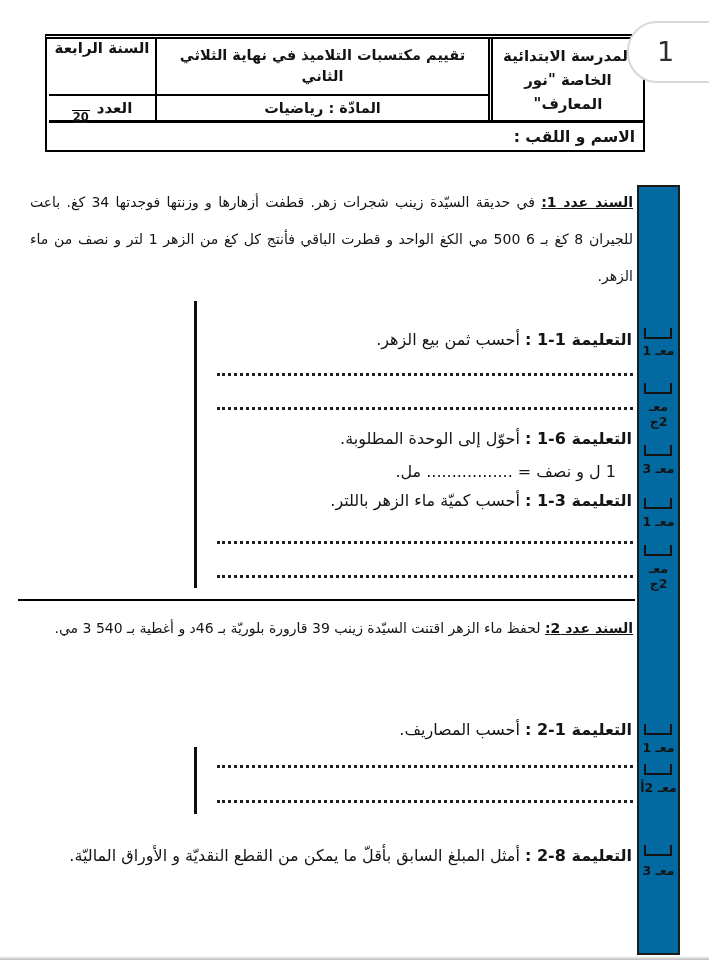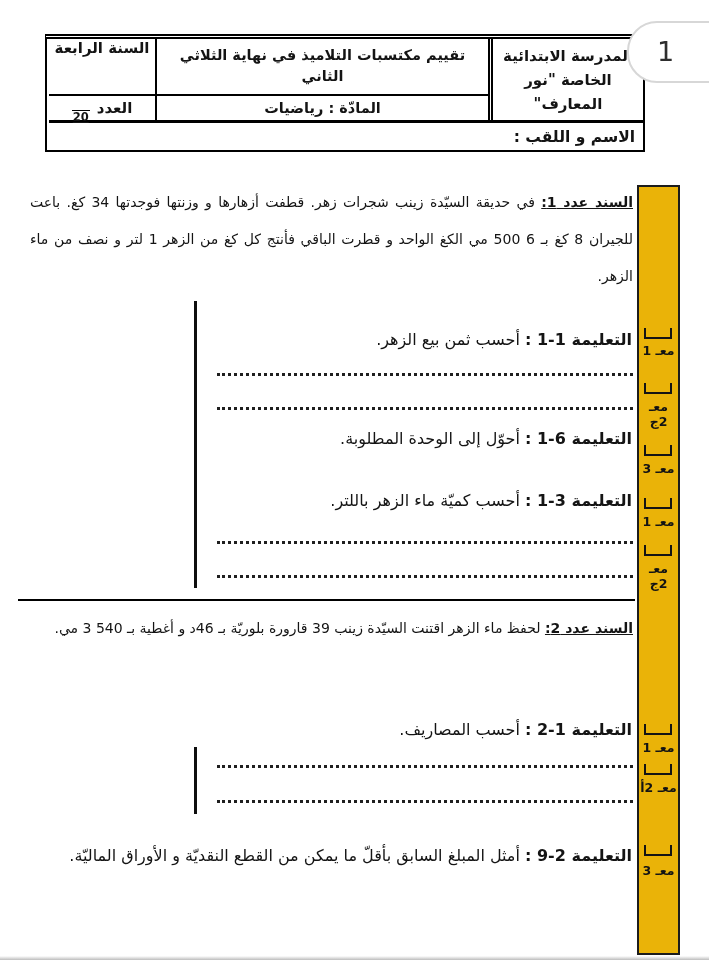--- a/index.html
+++ b/index.html
@@ -28,21 +28,21 @@
   .scorec{grid-column:3;grid-row:2;border-right:2px solid #000;display:flex;align-items:center;
           justify-content:center;font-weight:bold;font-size:15px;gap:7px;}
   .frac{display:inline-flex;flex-direction:column;align-items:center;transform:translateY(7px);}
   .frac-top{width:18px;height:3px;border-bottom:1.5px solid #000;}
   .frac-bot{font-size:11.5px;font-weight:bold;line-height:13px;text-decoration:underline;}
   .namec{grid-column:1/4;grid-row:3;border-top:3px solid #000;display:flex;align-items:center;
           padding:0 8px;font-weight:bold;font-size:15.5px;}
 
   
   .marks{position:absolute;left:637px;top:185px;width:43px;height:770px;box-sizing:border-box;
-         border:2px solid #1c1c1c;background:#eab308;}
+         border:2px solid #1c1c1c;background:#0369a1;}
   .mark-bracket{position:absolute;left:5px;width:28px;height:11px;box-sizing:border-box;
          border-left:2px solid #141414;border-right:2px solid #141414;border-bottom:2px solid #141414;}
   .mark-label{position:absolute;left:0;width:100%;text-align:center;font-size:12.5px;
          font-weight:bold;line-height:15px;}
 
   
   .stmt{position:absolute;left:30px;width:603px;margin:0;font-size:14px;line-height:37px;
         text-align:justify;}
   .stmt-label{font-weight:bold;text-decoration:underline;}
   .instr{position:absolute;right:77px;margin:0;font-size:16px;white-space:nowrap;}
@@ -100,20 +100,21 @@
     <span class="instr-label">التعليمة 1-1 :</span>
     <span>أحسب ثمن بيع الزهر.</span>
   </p>
   <div class="answer-line" style="top:363px;"></div>
   <div class="answer-line" style="top:397px;"></div>
 
   <p class="instr" style="top:429px;">
     <span class="instr-label">التعليمة 6-1 :</span>
     <span>أحوّل إلى الوحدة المطلوبة.</span>
   </p>
+  <p class="instr-sub" style="top:462px;">1 ل و نصف = ................. مل.</p>
 
   <p class="instr" style="top:491px;">
     <span class="instr-label">التعليمة 3-1 :</span>
     <span>أحسب كميّة ماء الزهر باللتر.</span>
   </p>
   <div class="answer-line" style="top:531px;"></div>
   <div class="answer-line" style="top:565px;"></div>
 
   <div class="divider"></div>
 
@@ -123,21 +124,21 @@
   </p>
 
   <p class="instr" style="top:720px;">
     <span class="instr-label">التعليمة 1-2 :</span>
     <span>أحسب المصاريف.</span>
   </p>
   <div class="answer-line" style="top:755px;"></div>
   <div class="answer-line" style="top:790px;"></div>
 
   <p class="instr" style="top:846px;">
-    <span class="instr-label">التعليمة 2-9 :</span>
+    <span class="instr-label">التعليمة 8-2 :</span>
     <span>أمثل المبلغ السابق بأقلّ ما يمكن من القطع النقديّة و الأوراق الماليّة.</span>
   </p>
 
   <div class="vline" style="top:301px;height:287px;"></div>
   <div class="vline" style="top:747px;height:67px;"></div>
 
   <div class="marks">
     <div class="mark-bracket" style="top:141px;"></div>
     <div class="mark-label" style="top:156px;">معـ 1</div>
     <div class="mark-bracket" style="top:196px;"></div>

